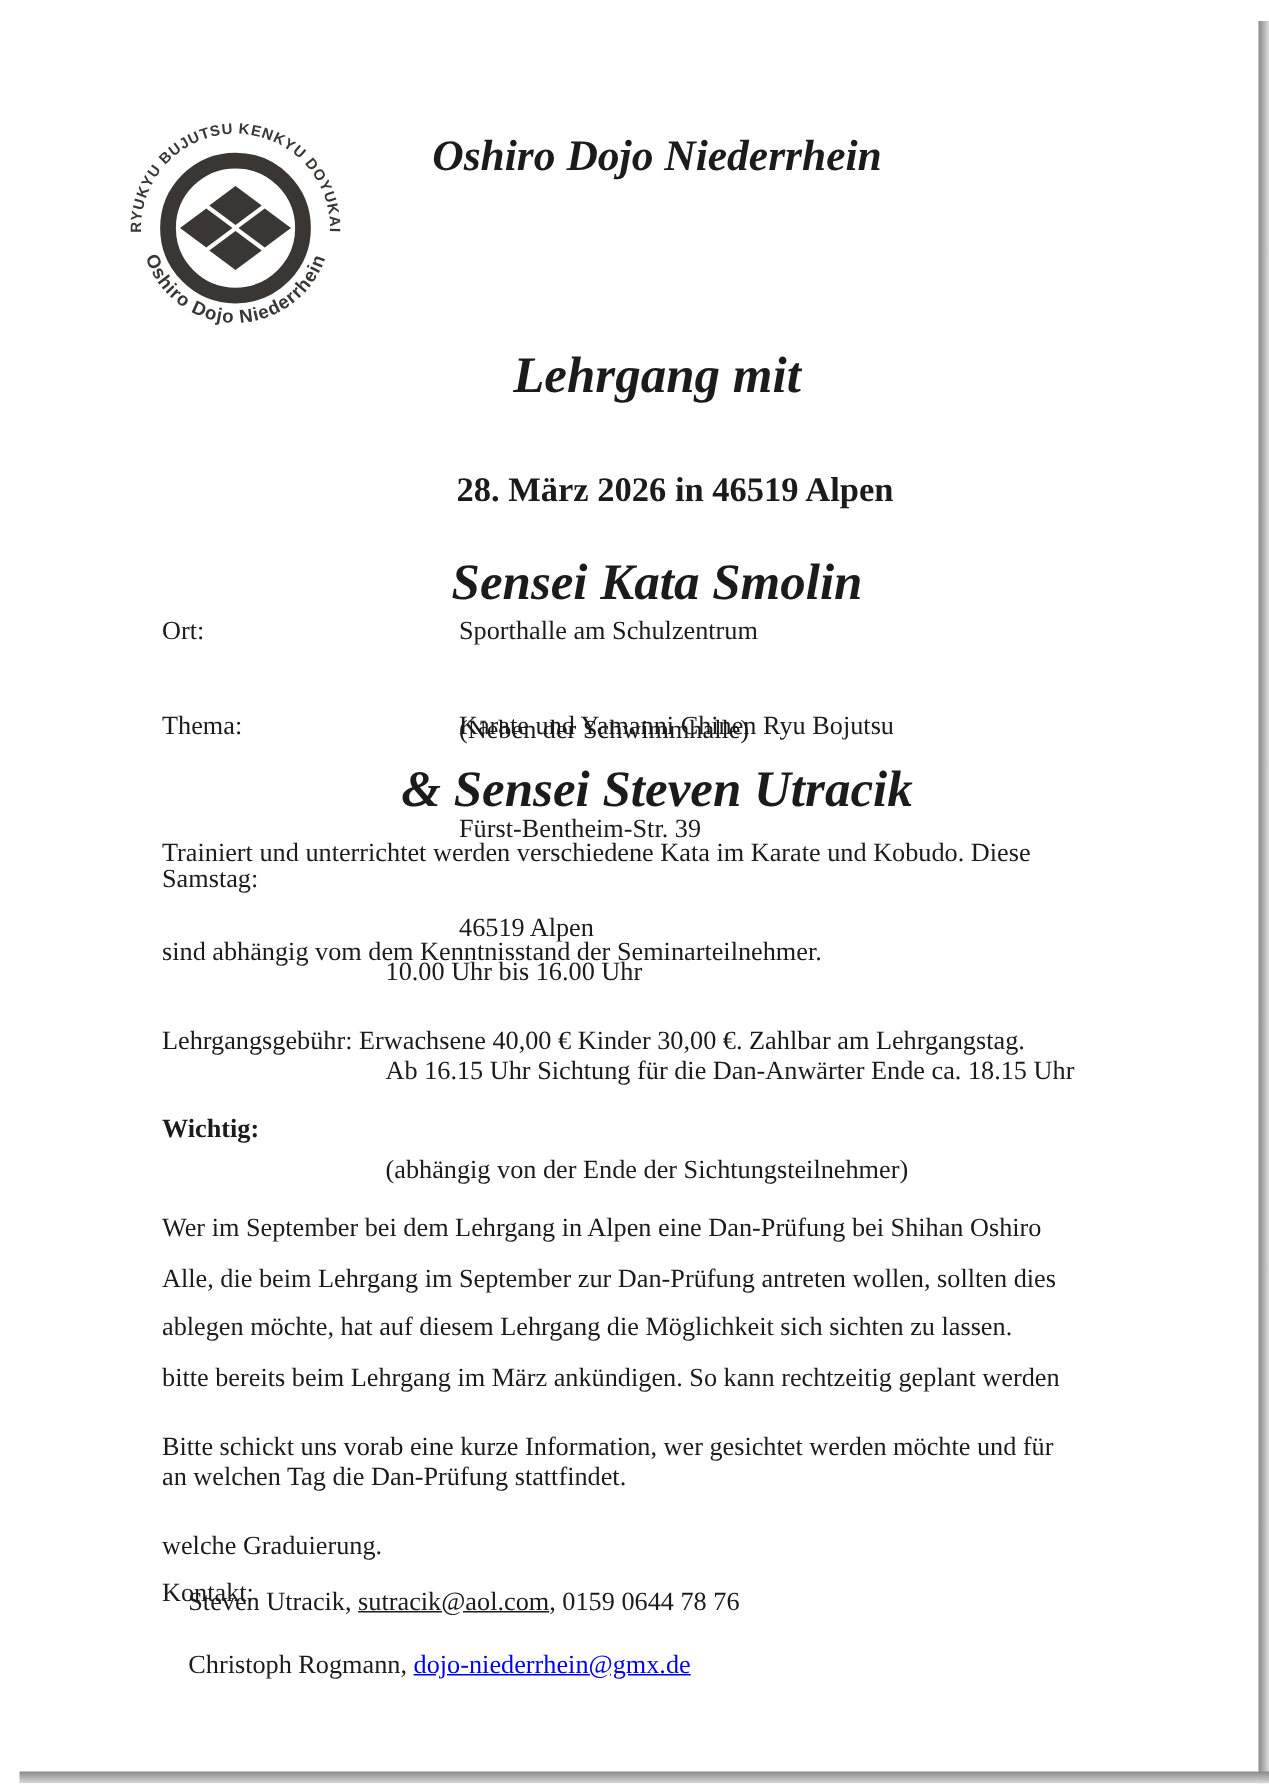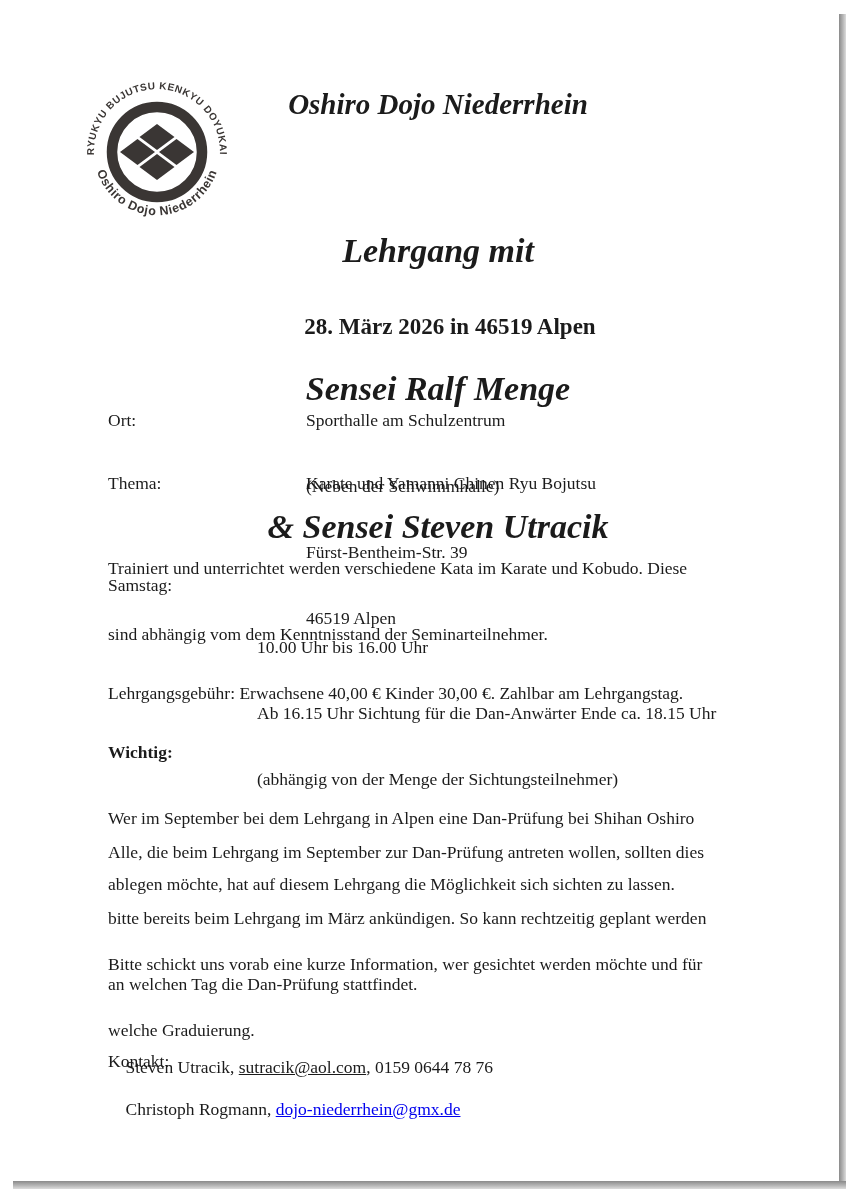--- a/index.html
+++ b/index.html
@@ -66,21 +66,21 @@
       <text font-family="Liberation Sans, sans-serif" font-size="12.5" font-weight="bold" fill="#3a3634" letter-spacing="0.6">
         <textPath href="#arcBot" startOffset="50%" text-anchor="middle" id="arcBotText">Oshiro Dojo Niederrhein</textPath>
       </text>
     </svg>
   </div>
 
   <div class="abs org-title">Oshiro Dojo Niederrhein</div>
 
   <div class="abs main-title">
     <div>Lehrgang mit</div>
-    <div>Sensei Ralf Menge</div>
+    <div>Sensei Kata Smolin</div>
     <div>&amp; Sensei Steven Utracik</div>
   </div>
 
   <div class="abs date-heading">28. März 2026 in 46519 Alpen</div>
 
   <div class="abs body-text" style="left:108px; top:365px;margin-top:44px;">Ort:</div>
   <div class="abs body-text" style="left:306px; top:365px;">
     <div>Sporthalle am Schulzentrum</div>
     <div>(Neben der Schwimmhalle)</div>
     <div>Fürst-Bentheim-Str. 39</div>
@@ -92,21 +92,21 @@
 
   <div class="abs body-text" style="left:108px; top:513px;">
     <div>Trainiert und unterrichtet werden verschiedene Kata im Karate und Kobudo. Diese</div>
     <div>sind abhängig vom dem Kenntnisstand der Seminarteilnehmer.</div>
   </div>
 
   <div class="abs body-text" style="left:108px; top:574px;">Samstag:</div>
   <div class="abs body-text" style="left:257px; top:592px;">
     <div>10.00 Uhr bis 16.00 Uhr</div>
     <div>Ab 16.15 Uhr Sichtung für die Dan-Anwärter Ende ca. 18.15 Uhr</div>
-    <div>(abhängig von der Menge der Sichtungsteilnehmer)</div>
+    <div>(abhängig von der Ende der Sichtungsteilnehmer)</div>
   </div>
 
   <div class="abs body-text" style="left:108px; top:682px;">Lehrgangsgebühr: Erwachsene 40,00 € Kinder 30,00 €. Zahlbar am Lehrgangstag.</div>
 
   <div class="abs body-text bold" style="left:108px; top:741px;">Wichtig:</div>
 
   <div class="abs body-text" style="left:108px; top:763px;">
     <div>Wer im September bei dem Lehrgang in Alpen eine Dan-Prüfung bei Shihan Oshiro</div>
     <div>ablegen möchte, hat auf diesem Lehrgang die Möglichkeit sich sichten zu lassen.</div>
   </div>

